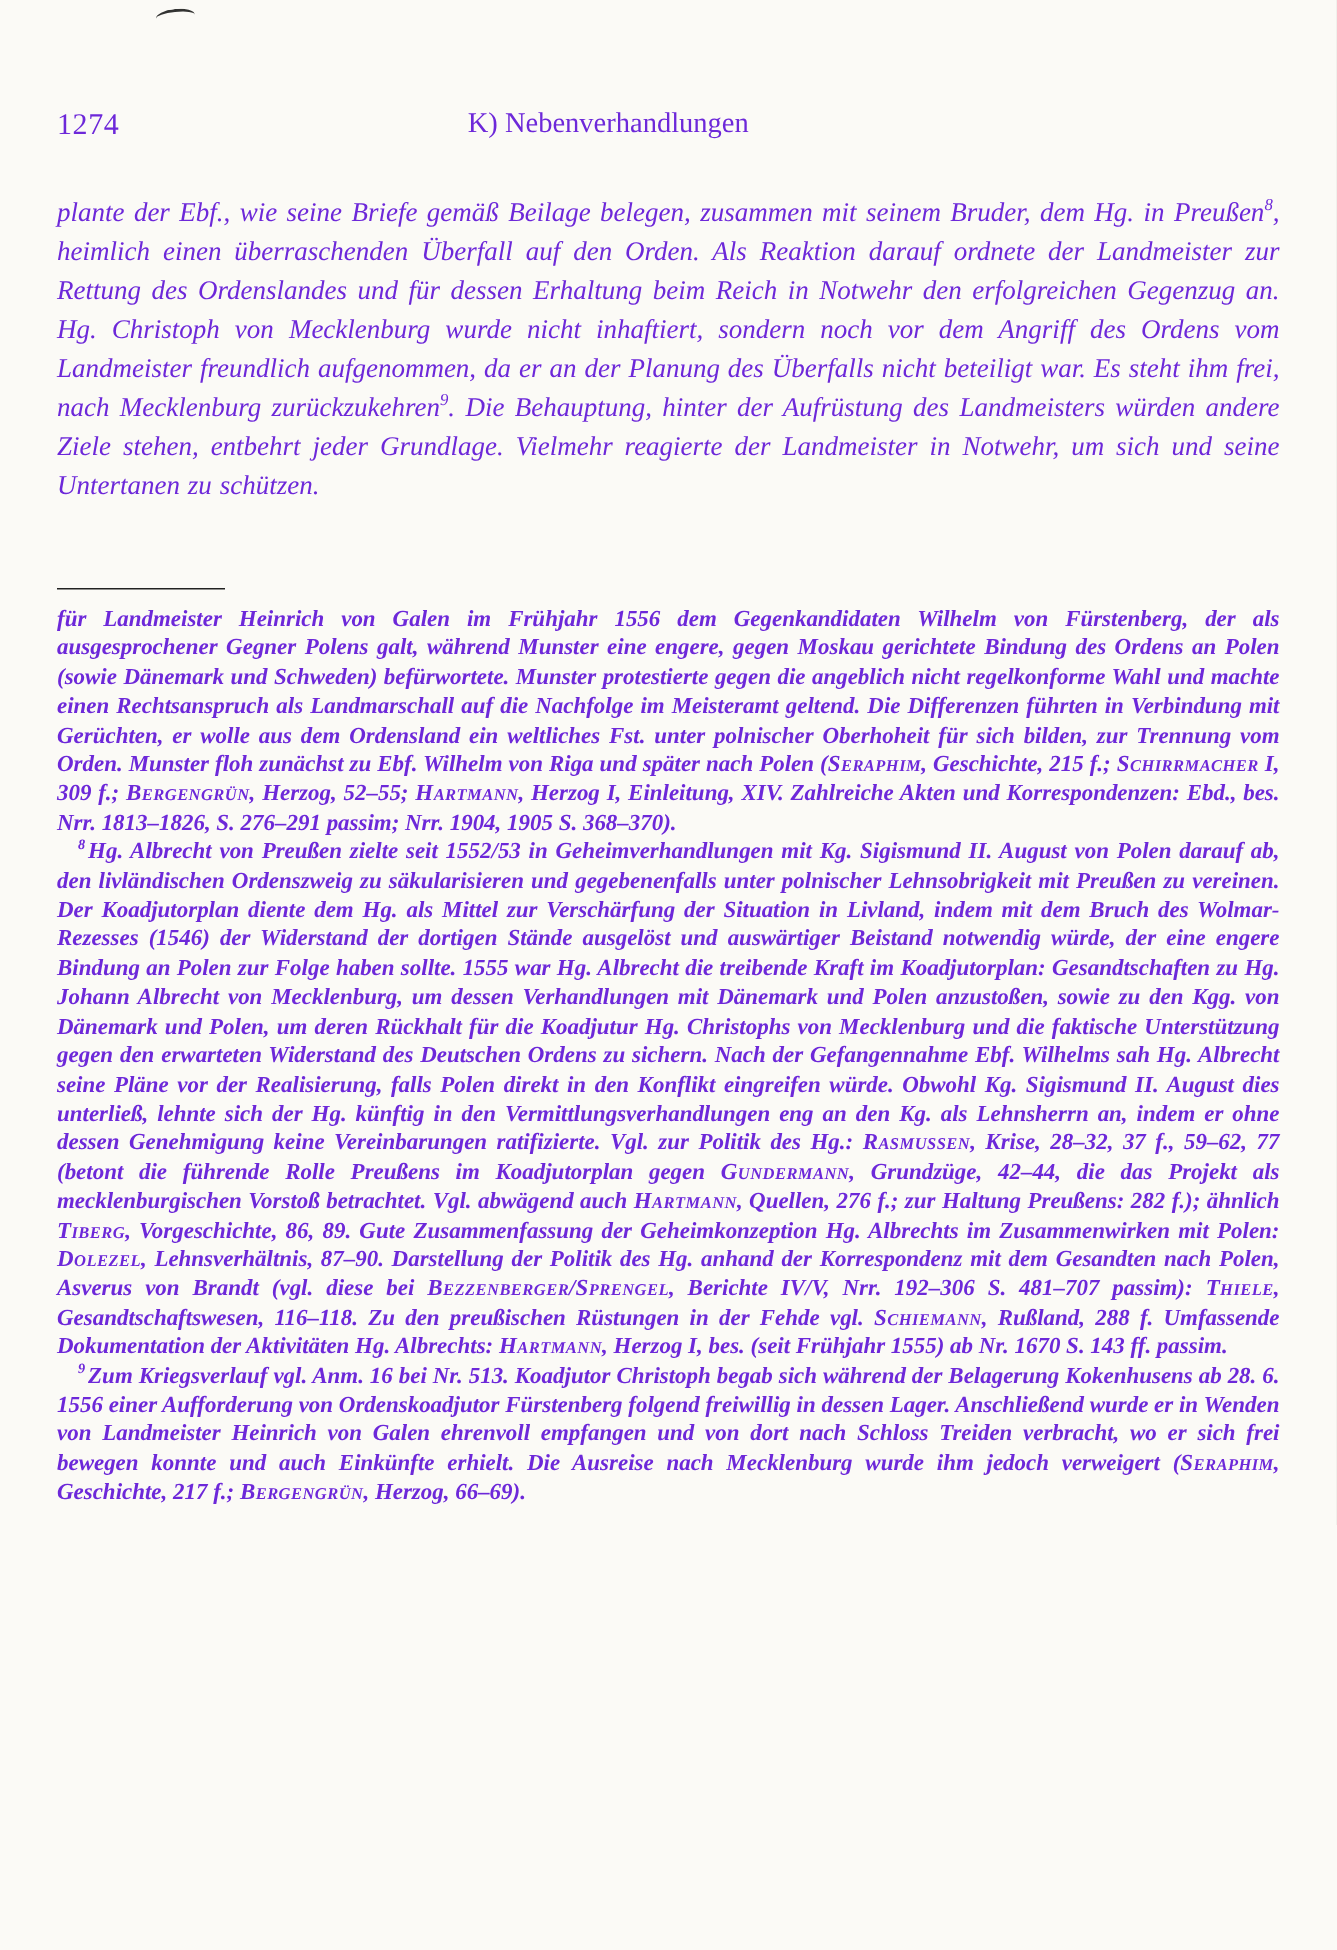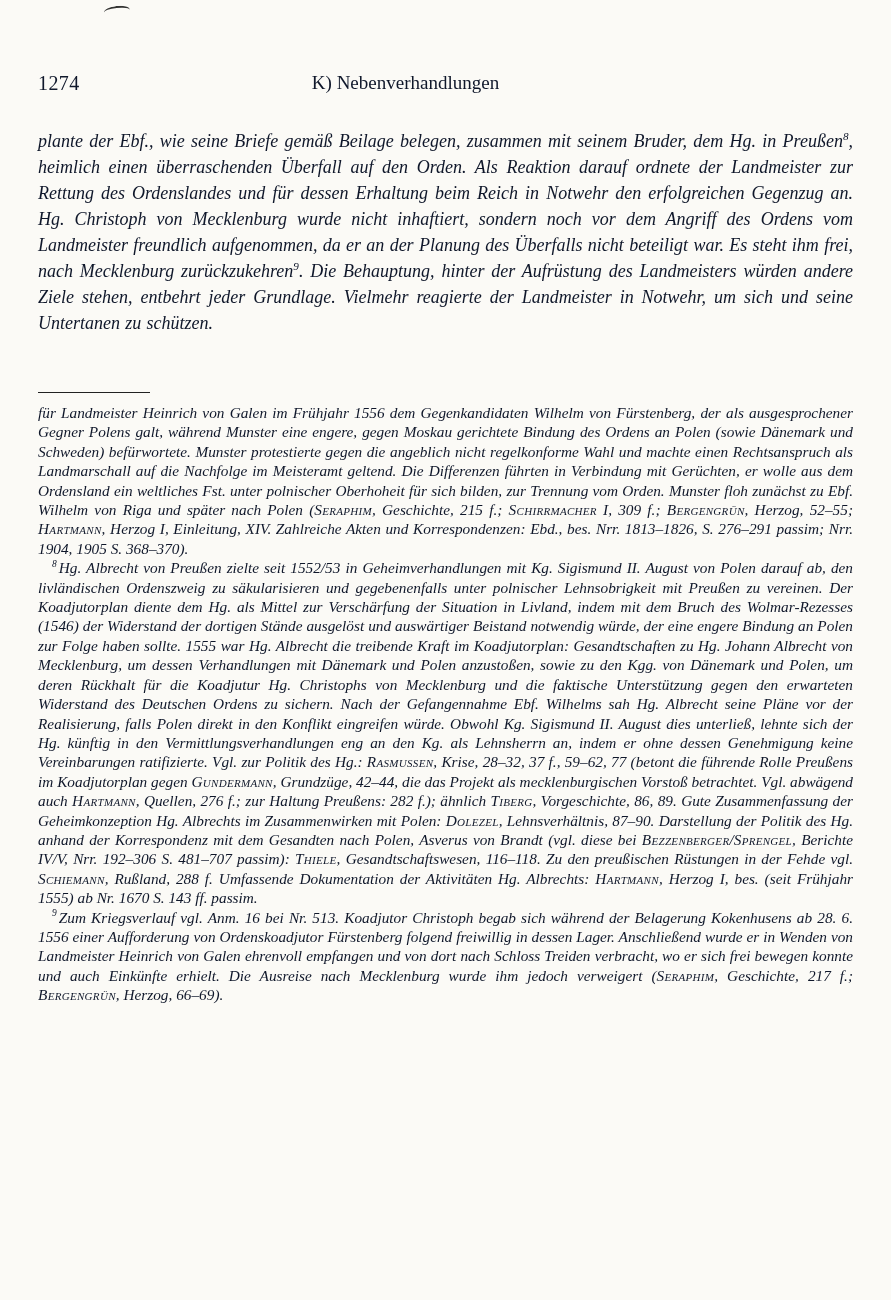--- a/index.html
+++ b/index.html
@@ -7,21 +7,21 @@
     padding: 0;
     background: #e9e7e2;
     font-family: "Liberation Serif", "DejaVu Serif", serif;
   }
   .page {
     position: relative;
     width: 891px;
     min-height: 1300px;
     margin: 0 auto;
     background: #fbfaf6;
-    color: #0f172a;
+    color: #6d28d9;
     box-sizing: border-box;
     padding: 72px 38px 40px 38px;
     overflow: hidden;
   }
   .scan-mark {
     position: absolute;
     top: 6px;
     left: 104px;
     width: 26px;
     height: 8px;
@@ -68,20 +68,21 @@
     width: 112px;
     border-top: 1.4px solid #222;
     margin-bottom: 10px;
   }
   .fn {
     margin: 0;
     font-style: italic;
     font-size: 15.3px;
     line-height: 19.4px;
     text-align: justify;
+    font-weight: bold;
   }
   .fn.indent {
     text-indent: 14px;
   }
   .fn-marker {
     margin-right: 2px;
   }
   .sc {
     font-variant: small-caps;
     letter-spacing: 0.02em;

